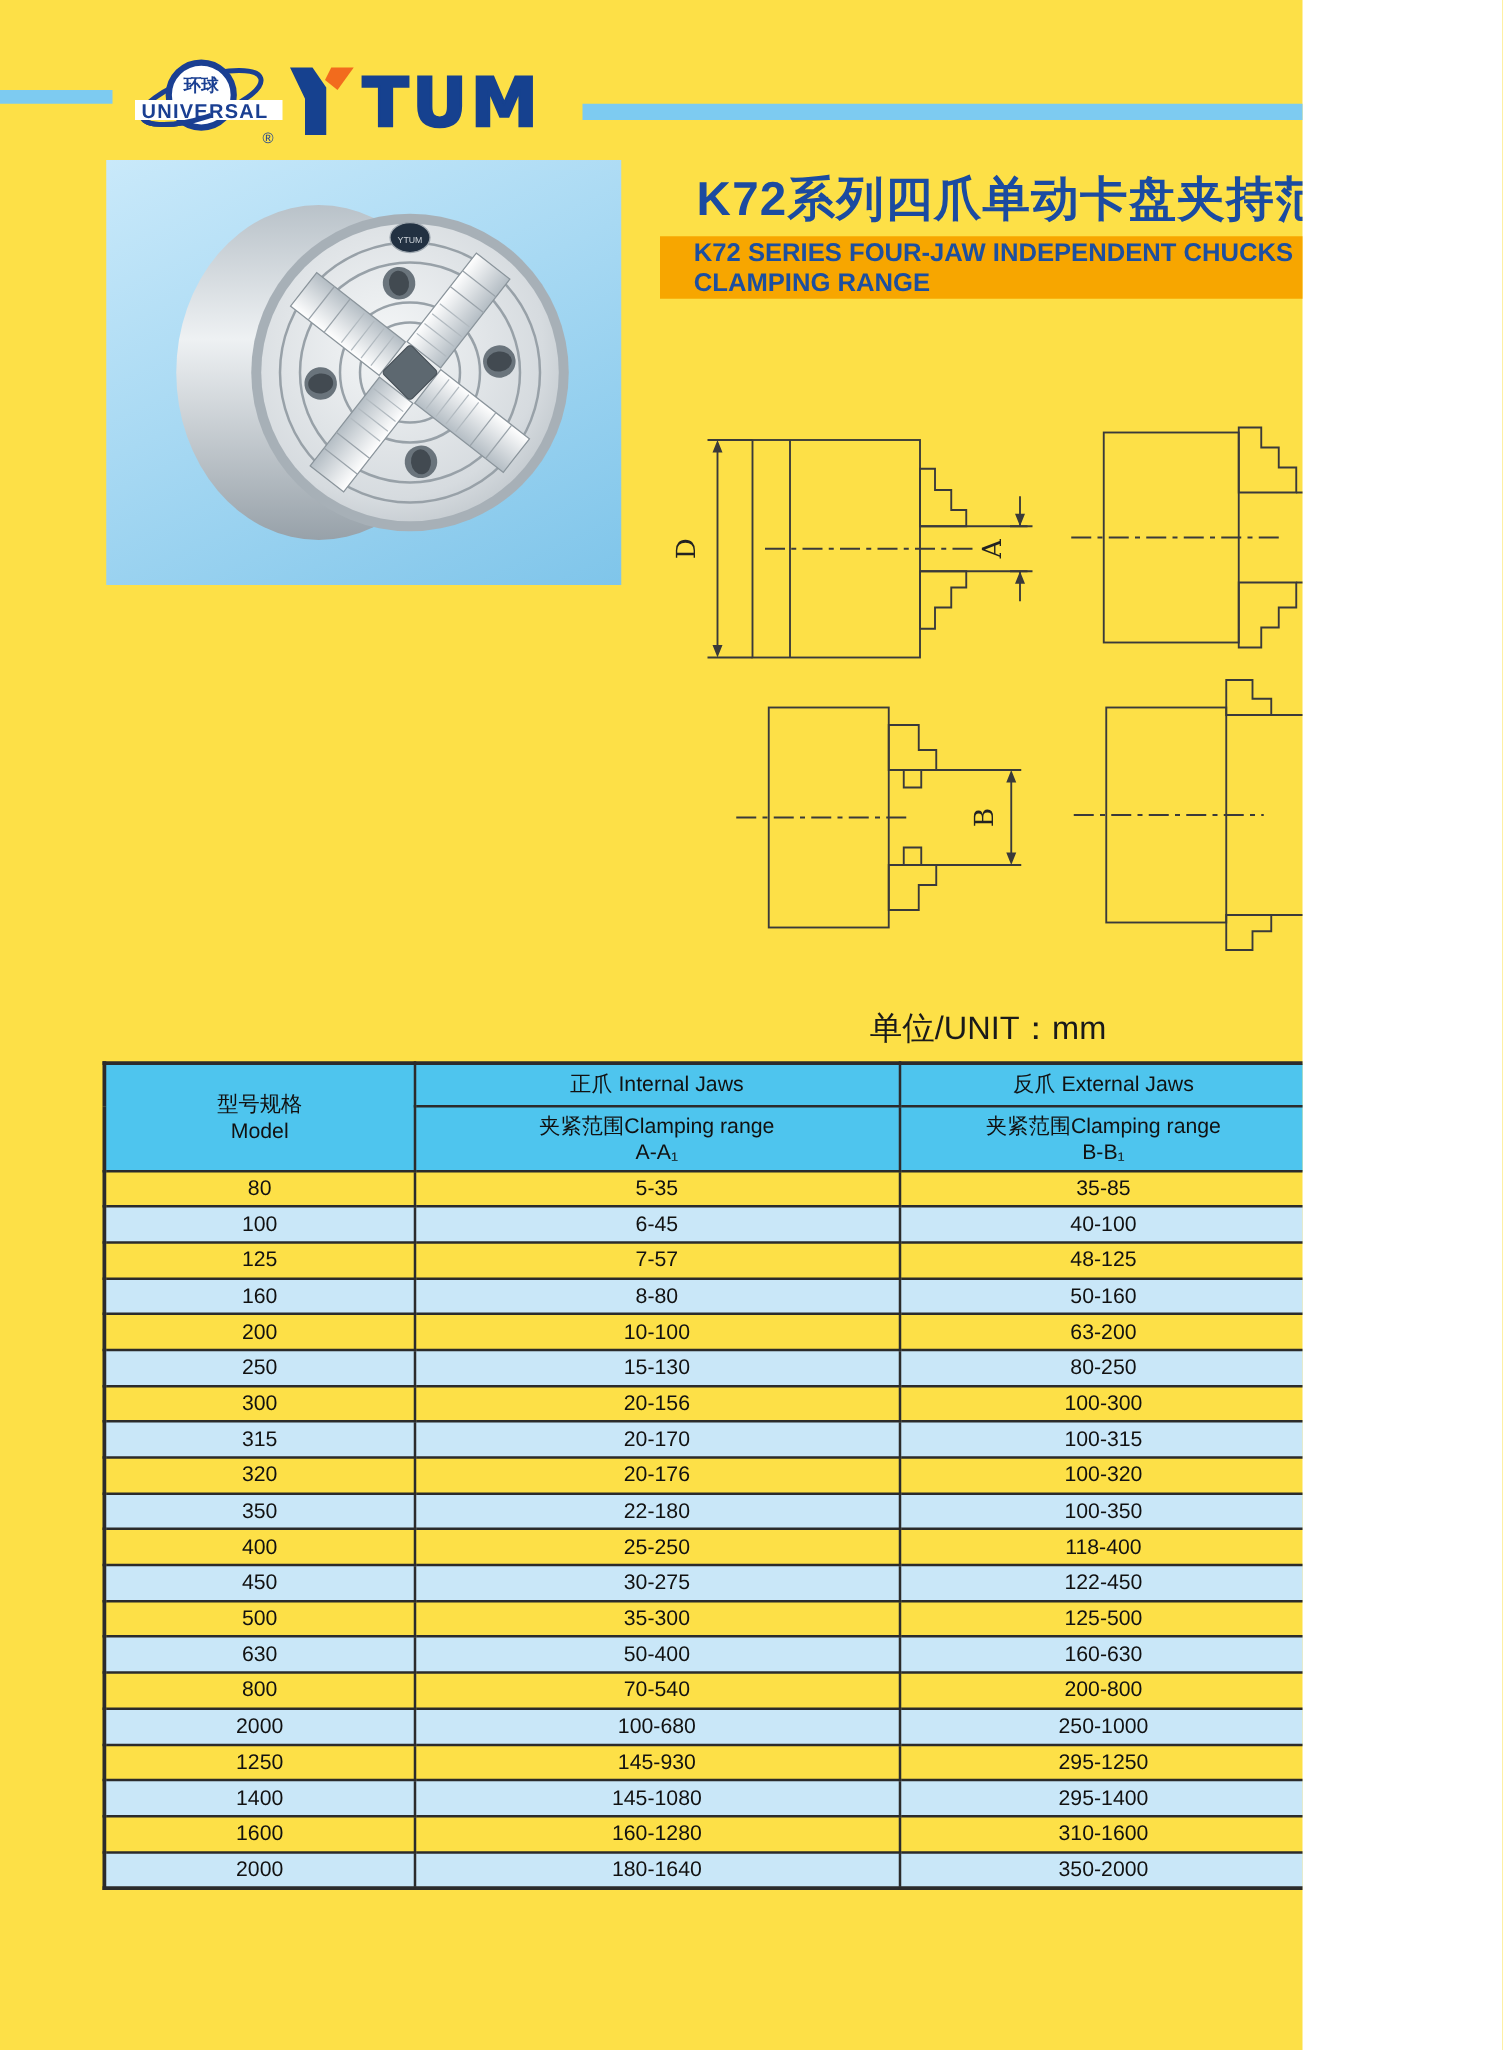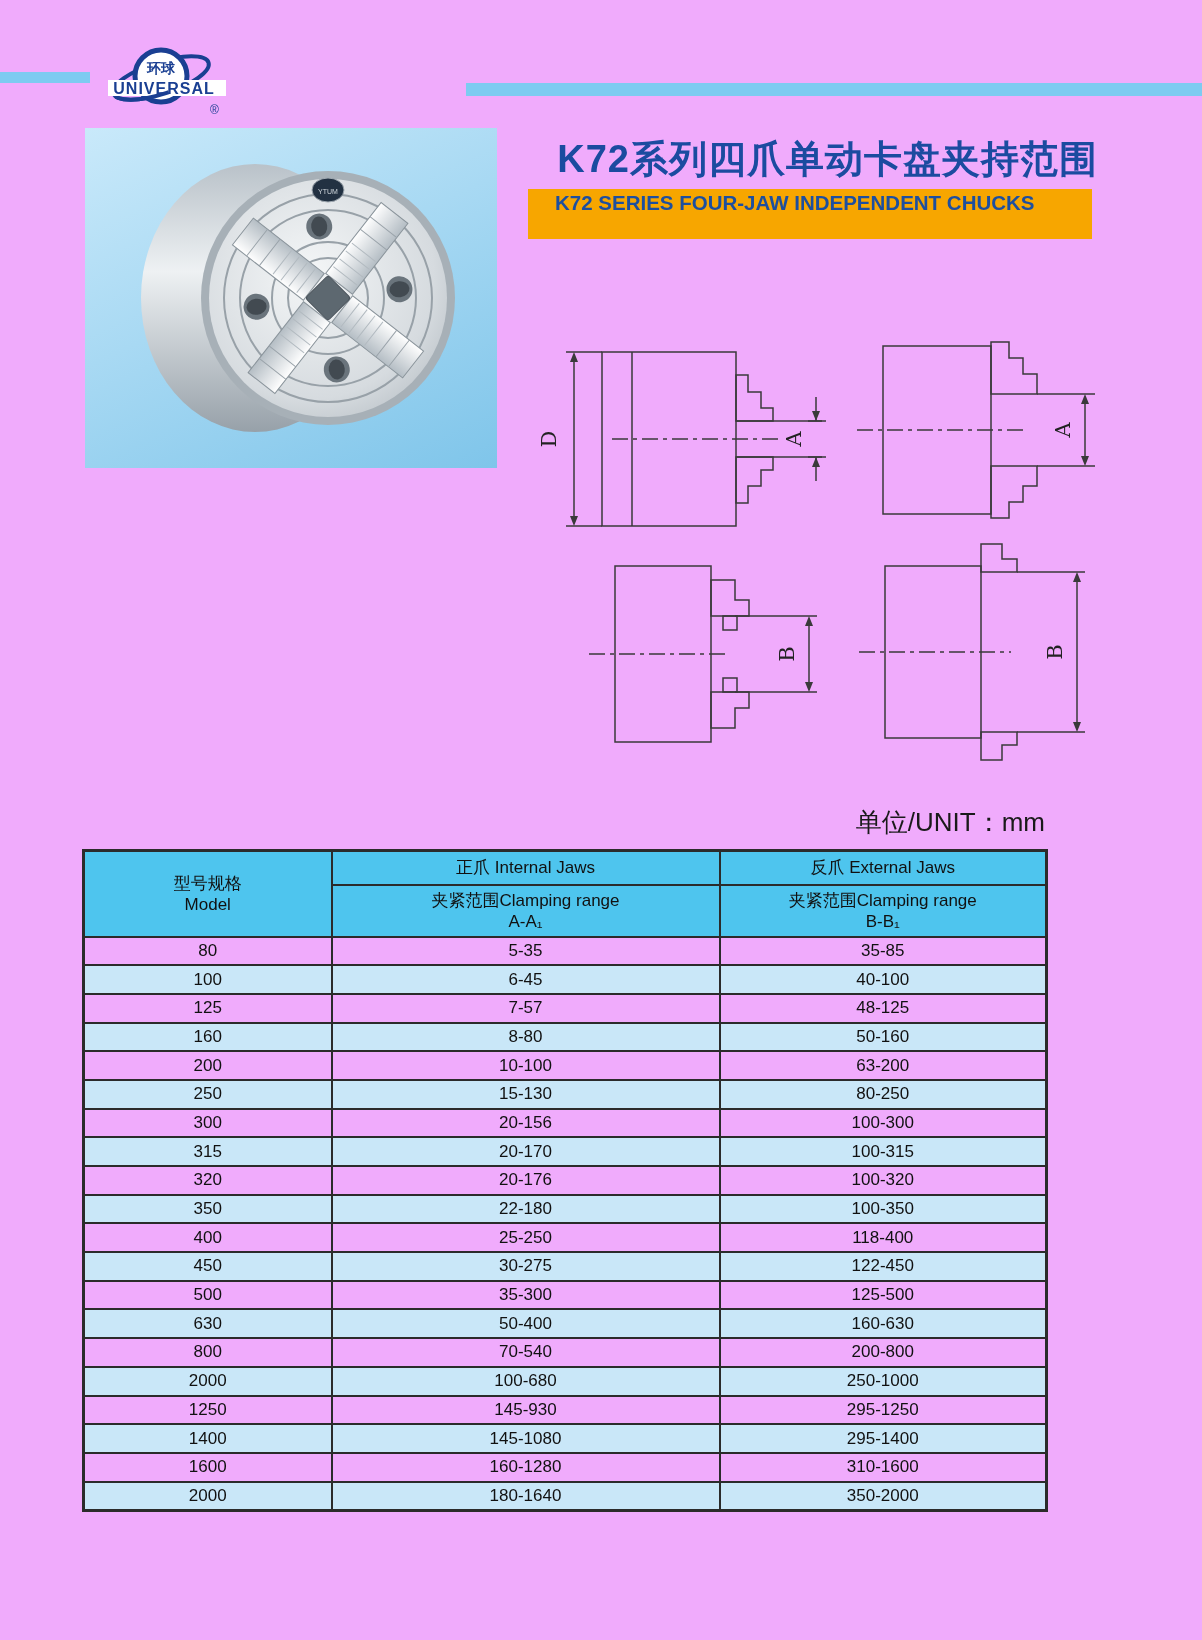--- a/index.html
+++ b/index.html
@@ -1,17 +1,17 @@
 <!DOCTYPE html>
 <html><head>
 <meta charset="utf-8">
 <style>
   * { margin:0; padding:0; box-sizing:border-box; }
   body { background:#ffffff; font-family:"Liberation Sans", sans-serif; }
-  .page { position:relative; width:1202px; height:1640px; background:#f0abfc; overflow:hidden; }
+  .page { position:relative; width:1042px; height:1640px; background:#fde047; overflow:hidden; }
 
   
   .accent-left  { position:absolute; left:0;   top:72px; width:90px;  height:11px; background:#7dcbf1; }
   .accent-right { position:absolute; left:466px;top:83px; width:736px; height:13px; background:#7dcbf1; }
   .logo { position:absolute; left:106px; top:42px; width:126px; height:84px; }
   .brand { position:absolute; left:232px; top:52px; width:230px; height:58px; }
 
   
   .product-panel { position:absolute; left:85px; top:128px; width:412px; height:340px;
                    background:linear-gradient(155deg,#c9e9fa 0%,#a8d9f3 45%,#7fc5ea 100%); }
@@ -57,20 +57,27 @@
       <rect x="2" y="38" width="118" height="16" fill="#ffffff"></rect>
       <text x="58" y="52" font-size="16" font-weight="bold" fill="#1a3f92" text-anchor="middle" letter-spacing="1">UNIVERSAL</text>
       <clipPath id="orbitFront">
           <rect x="0" y="40" width="58" height="42"></rect>
         </clipPath>
       <ellipse cx="55" cy="36" rx="50" ry="16" fill="none" stroke="#1a3f92" stroke-width="4" transform="rotate(-18 55 36)" clip-path="url(#orbitFront)"></ellipse>
       <text x="104" y="72" font-size="12" fill="#1a3f92">®</text>
     </svg>
   </div>
 
+  <div class="brand">
+    <svg viewBox="0 0 230 58" width="230" height="58">
+      <path d="M0,2 L18,2 L29,18 L29,56 L12,56 L12,27 Z" fill="#16418f"></path>
+      <polygon points="33,2 51,2 38,20 28,12" fill="#f26b1d"></polygon>
+      <text x="58" y="49" font-size="54" font-weight="bold" fill="#16418f" letter-spacing="3" stroke="#16418f" stroke-width="2" font-family="DejaVu Sans, sans-serif">TUM</text>
+    </svg>
+  </div>
 
   <div class="product-panel">
     <svg viewBox="0 0 412 340" width="412" height="340">
       <defs>
         <linearGradient id="sideG" x1="0" y1="0" x2="0" y2="1">
           <stop offset="0" stop-color="#b9c2c9"></stop>
             <stop offset="0.4" stop-color="#eef1f3"></stop>
           <stop offset="1" stop-color="#97a1a9"></stop>
         </linearGradient>
         <radialGradient id="faceG" cx="0.42" cy="0.4" r="0.75">
@@ -134,20 +141,21 @@
       </g>
       <rect x="227" y="154" width="32" height="32" rx="3" fill="#5d6870" stroke="#49525a" transform="rotate(45 243 170)"></rect>
       <ellipse cx="243" cy="62" rx="16" ry="12" fill="#223142" stroke="#9fa8b0"></ellipse>
       <text x="243" y="66" font-size="7" fill="#cfd6dc" text-anchor="middle">YTUM</text>
     </svg>
   </div>
 
   <div class="title-zh">K72系列四爪单动卡盘夹持范围</div>
   <div class="banner">
     <div>K72 SERIES FOUR-JAW INDEPENDENT CHUCKS</div>
+    <div>CLAMPING RANGE</div>
   </div>
 
   <div class="drawing" style="left:530px; top:320px;">
     <svg viewBox="0 0 300 210" width="300" height="210">
       <g stroke="#3a3a3a" stroke-width="1.5" fill="none">
         <path d="M36,32 H72 M36,206 H72"></path>
         <rect x="72" y="32" width="134" height="174"></rect>
         <path d="M102,32 V206"></path>
         <path d="M44,36 V202"></path>
         <path d="M82,119 H252" stroke-dasharray="16 5 4 5"></path>

